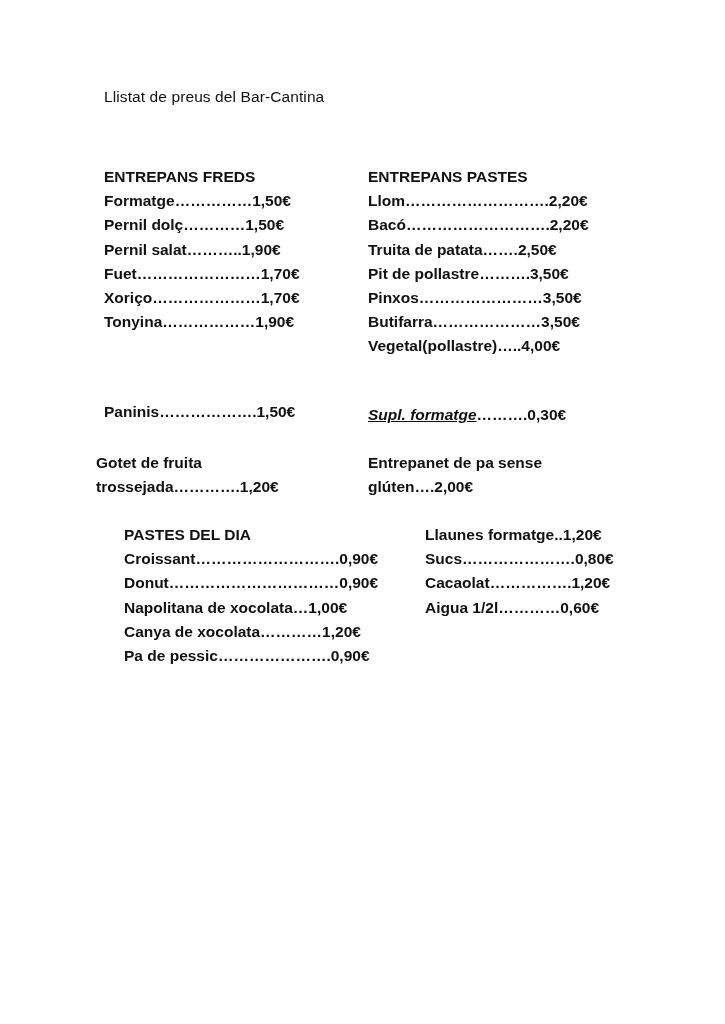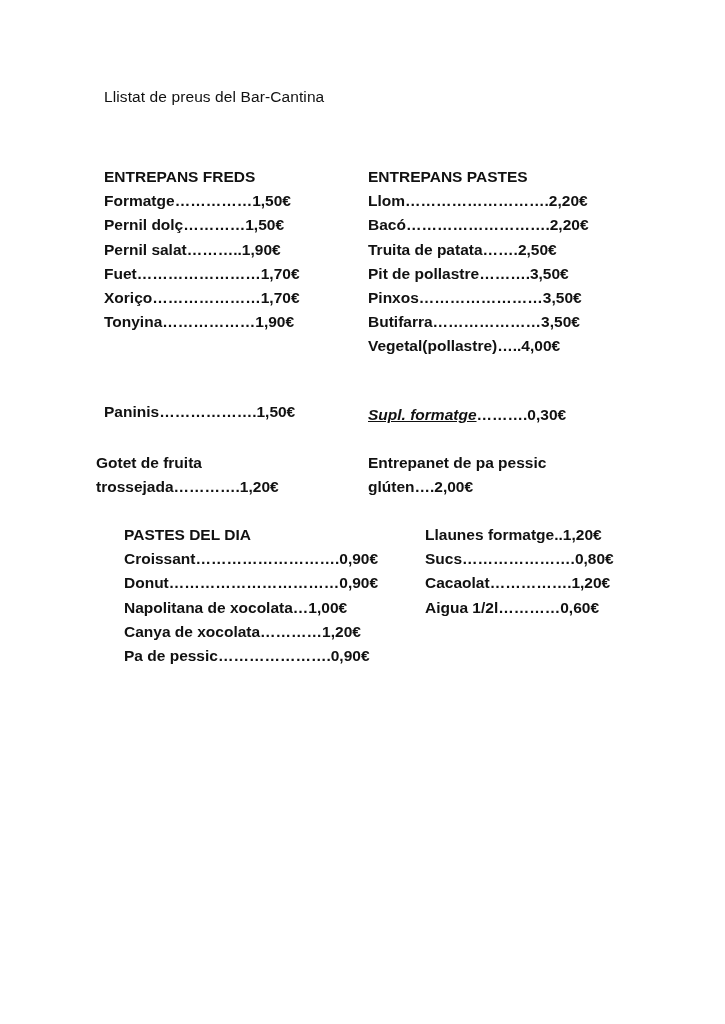--- a/index.html
+++ b/index.html
@@ -57,21 +57,21 @@
 <div class="block" id="supl">
   <span class="line"><span class="italic-name">Supl. formatge</span><span>……….</span><span>0,30€</span></span>
 </div>
 
 <div class="block" id="gotet">
   <span class="line">Gotet de fruita</span>
   <span class="line"><span>trossejada</span><span>………….</span><span>1,20€</span></span>
 </div>
 
 <div class="block" id="glut">
-  <span class="line">Entrepanet de pa pessic</span>
+  <span class="line">Entrepanet de pa sense</span>
   <span class="line"><span>glúten</span><span>….</span><span>2,00€</span></span>
 </div>
 
 <div class="block" id="pastes">
   <span class="line">PASTES DEL DIA</span>
   <span class="line"><span>Croissant</span><span>……………………….</span><span>0,90€</span></span>
   <span class="line"><span>Donut</span><span>……………………………</span><span>0,90€</span></span>
   <span class="line"><span>Napolitana de xocolata</span><span>…</span><span>1,00€</span></span>
   <span class="line"><span>Canya de xocolata</span><span>…………</span><span>1,20€</span></span>
   <span class="line"><span>Pa de pessic</span><span>………………….</span><span>0,90€</span></span>

